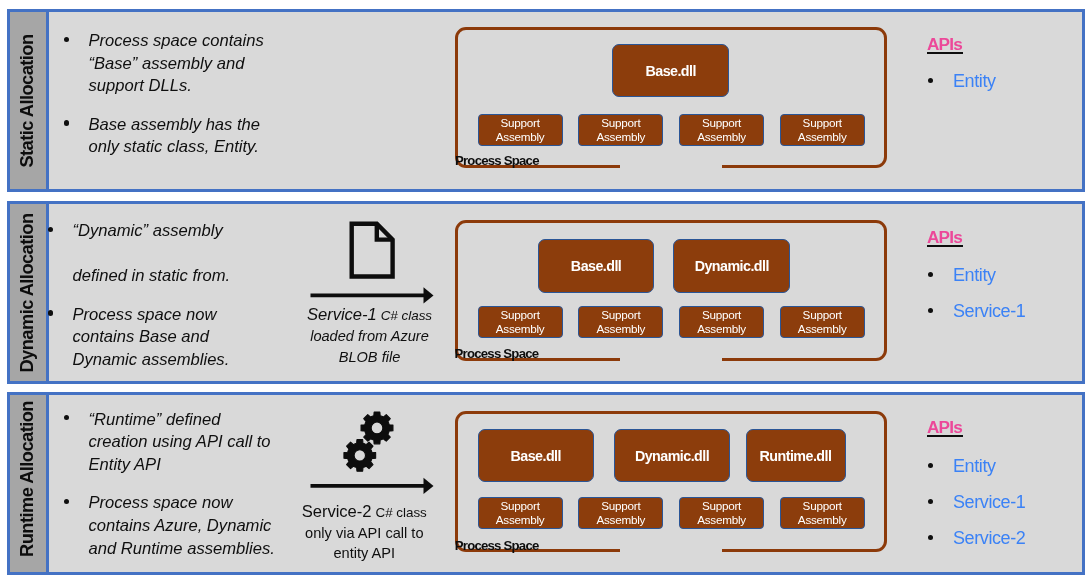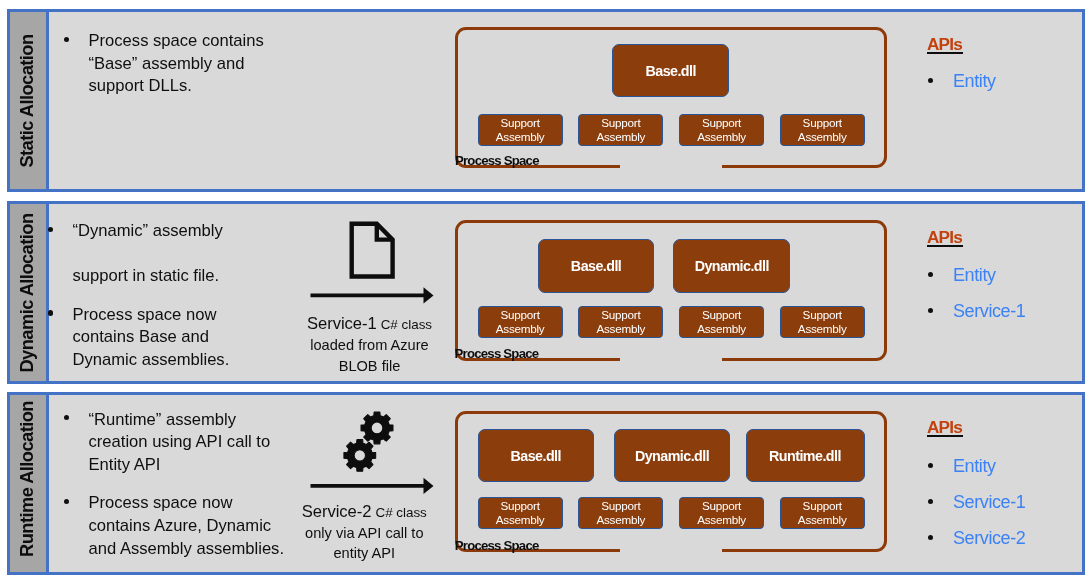--- a/index.html
+++ b/index.html
@@ -11,39 +11,39 @@
   #root > *{position:absolute;}
 
   .panel{box-sizing:border-box;border:3px solid #4472C4;background:#D9D9D9;}
   .label-col{background:#A6A6A6;}
   .label-divider{background:#4472C4;}
   .label-text{transform:translate(-50%,-50%) rotate(-90deg);
               font-weight:bold;font-size:18.3px;color:#0d0d0d;
               white-space:nowrap;letter-spacing:-0.55px;}
 
   .bullet{position:relative;font-size:16.6px;color:#0f0f0f;line-height:22.6px;
-          padding-left:28.5px;white-space:nowrap;}
+          padding-left:28.5px;white-space:nowrap;font-style:italic;}
   .bullet .dot{position:absolute;left:4.2px;top:6.7px;width:5.2px;height:5.2px;
                border-radius:50%;background:#0f0f0f;font-size:0;line-height:0;}
 
   .procbox{box-sizing:border-box;border:3.1px solid #8C3A0A;border-radius:11px;}
   .psgap{background:#D9D9D9;}
   .pslabel{font-weight:bold;font-size:13.2px;color:#0d0d0d;text-align:left;
            white-space:nowrap;line-height:15px;letter-spacing:-0.78px;}
 
   .dll{box-sizing:border-box;background:#8C3D0C;border:1.9px solid #2A5596;
        border-radius:7px;color:#ffffff;font-weight:bold;font-size:14.3px;
        letter-spacing:-0.55px;display:flex;align-items:center;justify-content:center;
        white-space:nowrap;}
   .sup{box-sizing:border-box;background:#8C3D0C;border:1.9px solid #2A5596;
        border-radius:4px;color:#ffffff;font-size:11.7px;line-height:14px;
        letter-spacing:-0.25px;display:flex;flex-direction:column;
        align-items:center;justify-content:center;text-align:center;}
 
-  .apis-title{font-weight:bold;font-size:17.2px;color:#c2410c;line-height:18px;
+  .apis-title{font-weight:bold;font-size:17.2px;color:#ec4899;line-height:18px;
               white-space:nowrap;}
   .apis-title span{position:relative;letter-spacing:-0.8px;}
   .apis-title span::after{content:"";position:absolute;left:-0.5px;right:-0.5px;
                           bottom:0.3px;height:2px;background:#0d0d0d;}
   .api-item{font-size:18px;color:#3b82f6;padding-left:26px;line-height:20px;letter-spacing:-0.4px;
             white-space:nowrap;}
   .api-item .dot{position:absolute;left:0.7px;top:7.2px;width:5.2px;height:5.2px;
                  border-radius:50%;background:#0f0f0f;font-size:0;line-height:0;}
 
   .svcsvg{pointer-events:none;}
@@ -63,20 +63,27 @@
 <div class="label-text" style="left:27.2px;top:100.5px;">Static Allocation</div>
 <div class="bullets" style="left:60px;top:30px;">
   <div class="bullet">
     <span class="dot"></span>
     <span>
       <span>Process space contains</span>
       <br><span>“Base” assembly and</span>
       <br><span>support DLLs.</span>
     </span>
   </div>
+  <div class="bullet" style="margin-top:16px">
+    <span class="dot"></span>
+    <span>
+      <span>Base assembly has the</span>
+      <br><span>only static class, Entity.</span>
+    </span>
+  </div>
 </div>
 <div class="procbox" style="left:455px;top:26.8px;width:432px;height:141px;"></div>
 <div class="dll" style="left:612.2px;top:44.3px;width:117px;height:53.2px;">Base.dll</div>
 <div class="sup" style="left:477.6px;top:113.8px;width:85px;height:31.8px;">
   <span>Support</span>
   <span>Assembly</span>
 </div>
 <div class="sup" style="left:578.3px;top:113.8px;width:85px;height:31.8px;">
   <span>Support</span>
   <span>Assembly</span>
@@ -97,21 +104,21 @@
 <div class="panel" style="left:7px;top:201px;width:1078px;height:183px;"></div>
 <div class="label-col" style="left:10px;top:204px;width:36px;height:177px;"></div>
 <div class="label-divider" style="left:46px;top:204px;width:3.4px;height:177px;"></div>
 <div class="label-text" style="left:27.2px;top:293.4px;">Dynamic Allocation</div>
 <div class="bullets" style="left:44px;top:220px;">
   <div class="bullet">
     <span class="dot"></span>
     <span>
       <span>“Dynamic” assembly</span>
       <br>
-      <br><span>support in static file.</span>
+      <br><span>defined in static from.</span>
     </span>
   </div>
   <div class="bullet" style="margin-top:16px">
     <span class="dot"></span>
     <span>
       <span>Process space now</span>
       <br><span>contains Base and</span>
       <br><span>Dynamic assemblies.</span>
     </span>
   </div>
@@ -142,38 +149,38 @@
 <div class="api-item" style="left:927px;top:301px;"><span class="dot"></span><span>Service-1</span></div>
 
 <div class="panel" style="left:7px;top:392px;width:1078px;height:183px;"></div>
 <div class="label-col" style="left:10px;top:395px;width:36px;height:177px;"></div>
 <div class="label-divider" style="left:46px;top:395px;width:3.4px;height:177px;"></div>
 <div class="label-text" style="left:27.2px;top:479.2px;">Runtime Allocation</div>
 <div class="bullets" style="left:60px;top:408.6px;">
   <div class="bullet">
     <span class="dot"></span>
     <span>
-      <span>“Runtime” assembly</span>
+      <span>“Runtime” defined</span>
       <br><span>creation using API call to</span>
       <br><span>Entity API</span>
     </span>
   </div>
   <div class="bullet" style="margin-top:16px">
     <span class="dot"></span>
     <span>
       <span>Process space now</span>
       <br><span>contains Azure, Dynamic</span>
-      <br><span>and Assembly assemblies.</span>
+      <br><span>and Runtime assemblies.</span>
     </span>
   </div>
 </div>
 <div class="procbox" style="left:454.8px;top:410.6px;width:432px;height:141px;"></div>
 <div class="dll" style="left:477.5px;top:428.8px;width:116.5px;height:53.7px;">Base.dll</div>
 <div class="dll" style="left:613.8px;top:428.8px;width:116.5px;height:53.7px;">Dynamic.dll</div>
-<div class="dll" style="left:745.5px;top:428.8px;width:119px;height:53.7px;">Runtime.dll</div>
+<div class="dll" style="left:745.5px;top:428.8px;width:100px;height:53.7px;">Runtime.dll</div>
 <div class="sup" style="left:477.6px;top:497px;width:85px;height:31.8px;">
   <span>Support</span>
   <span>Assembly</span>
 </div>
 <div class="sup" style="left:578.3px;top:497px;width:85px;height:31.8px;">
   <span>Support</span>
   <span>Assembly</span>
 </div>
 <div class="sup" style="left:679px;top:497px;width:85px;height:31.8px;">
   <span>Support</span>
@@ -193,21 +200,21 @@
 <svg class="svcsvg" width="1092" height="582" style="left:0;top:0;">
   <g>
     <path d="M 351.7 223.8 L 376.8 223.8 L 392.6 239.6 L 392.6 276.5 L 351.7 276.5 Z" fill="none" stroke="#0d0d0d" stroke-width="4.4" stroke-linejoin="miter"></path>
     <path d="M 376.8 223.8 L 376.8 239.6 L 392.6 239.6" fill="none" stroke="#0d0d0d" stroke-width="4.4"></path>
   </g>
   <g>
     <line x1="310.5" y1="295.4" x2="425" y2="295.4" stroke="#0d0d0d" stroke-width="3.6"></line>
     <path d="M 433.5 295.4 L 423.5 287.2 L 423.5 303.6 Z" fill="#0d0d0d"></path>
   </g>
 </svg>
-<div class="svctext" style="left:279.5px;top:314px;width:180px;">
+<div class="svctext" style="left:279.5px;top:305px;width:180px;font-style:italic;">
   <span class="big">Service-1</span> <span class="small">C# class</span><br>
   <span>loaded from Azure</span><br>
   <span>BLOB file</span>
 </div>
 <svg class="svcsvg" width="1092" height="582" style="left:0;top:0;">
   <g>
     <path d="M 373.83 415.75 Q 373.92 413.86 374.15 411.95 L 379.85 411.95 Q 380.08 413.86 380.17 415.75 A 12.55 12.55 0 0 1 383.35 417.07 L 383.35 417.07 Q 384.75 415.79 386.26 414.61 L 390.29 418.64 Q 389.11 420.15 387.83 421.55 A 12.55 12.55 0 0 1 389.15 424.73 L 389.15 424.73 Q 391.04 424.82 392.95 425.05 L 392.95 430.75 Q 391.04 430.98 389.15 431.07 A 12.55 12.55 0 0 1 387.83 434.25 L 387.83 434.25 Q 389.11 435.65 390.29 437.16 L 386.26 441.19 Q 384.75 440.01 383.35 438.73 A 12.55 12.55 0 0 1 380.17 440.05 L 380.17 440.05 Q 380.08 441.94 379.85 443.85 L 374.15 443.85 Q 373.92 441.94 373.83 440.05 A 12.55 12.55 0 0 1 370.65 438.73 L 370.65 438.73 Q 369.25 440.01 367.74 441.19 L 363.71 437.16 Q 364.89 435.65 366.17 434.25 A 12.55 12.55 0 0 1 364.85 431.07 L 364.85 431.07 Q 362.96 430.98 361.05 430.75 L 361.05 425.05 Q 362.96 424.82 364.85 424.73 A 12.55 12.55 0 0 1 366.17 421.55 L 366.17 421.55 Q 364.89 420.15 363.71 418.64 L 367.74 414.61 Q 369.25 415.79 370.65 417.07 A 12.55 12.55 0 0 1 373.83 415.75 Z M 382.85 427.9 A 5.85 5.85 0 1 0 371.15 427.9 A 5.85 5.85 0 1 0 382.85 427.9 Z" fill="#0d0d0d" fill-rule="evenodd" stroke="#0d0d0d" stroke-width="1.1" stroke-linejoin="round"></path>
     <path d="M 356.65 443.33 Q 356.74 441.44 356.97 439.55 L 362.63 439.55 Q 362.86 441.44 362.95 443.33 A 12.48 12.48 0 0 1 366.11 444.64 L 366.11 444.64 Q 367.5 443.37 369.01 442.19 L 373.01 446.19 Q 371.83 447.7 370.56 449.09 A 12.48 12.48 0 0 1 371.87 452.25 L 371.87 452.25 Q 373.76 452.34 375.65 452.57 L 375.65 458.23 Q 373.76 458.46 371.87 458.55 A 12.48 12.48 0 0 1 370.56 461.71 L 370.56 461.71 Q 371.83 463.1 373.01 464.61 L 369.01 468.61 Q 367.5 467.43 366.11 466.16 A 12.48 12.48 0 0 1 362.95 467.47 L 362.95 467.47 Q 362.86 469.36 362.63 471.25 L 356.97 471.25 Q 356.74 469.36 356.65 467.47 A 12.48 12.48 0 0 1 353.49 466.16 L 353.49 466.16 Q 352.1 467.43 350.59 468.61 L 346.59 464.61 Q 347.77 463.1 349.04 461.71 A 12.48 12.48 0 0 1 347.73 458.55 L 347.73 458.55 Q 345.84 458.46 343.95 458.23 L 343.95 452.57 Q 345.84 452.34 347.73 452.25 A 12.48 12.48 0 0 1 349.04 449.09 L 349.04 449.09 Q 347.77 447.7 346.59 446.19 L 350.59 442.19 Q 352.1 443.37 353.49 444.64 A 12.48 12.48 0 0 1 356.65 443.33 Z M 365.5 455.4 A 5.7 5.7 0 1 0 354.1 455.4 A 5.7 5.7 0 1 0 365.5 455.4 Z" fill="#0d0d0d" fill-rule="evenodd" stroke="#0d0d0d" stroke-width="1.1" stroke-linejoin="round"></path>
   </g>
   <g>

